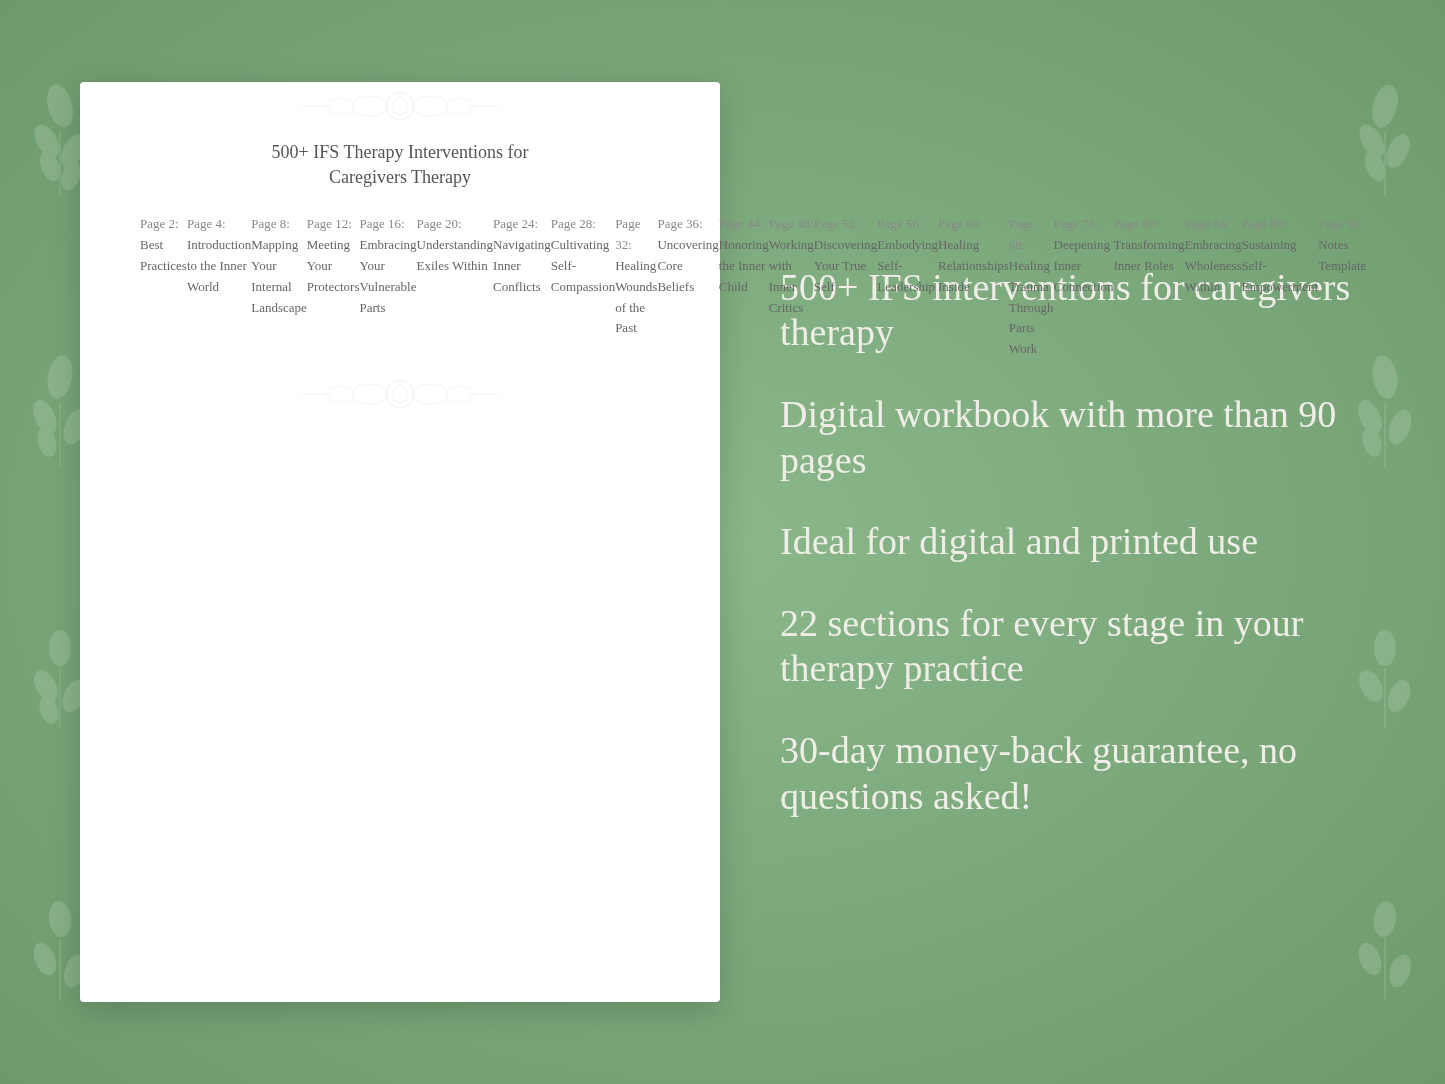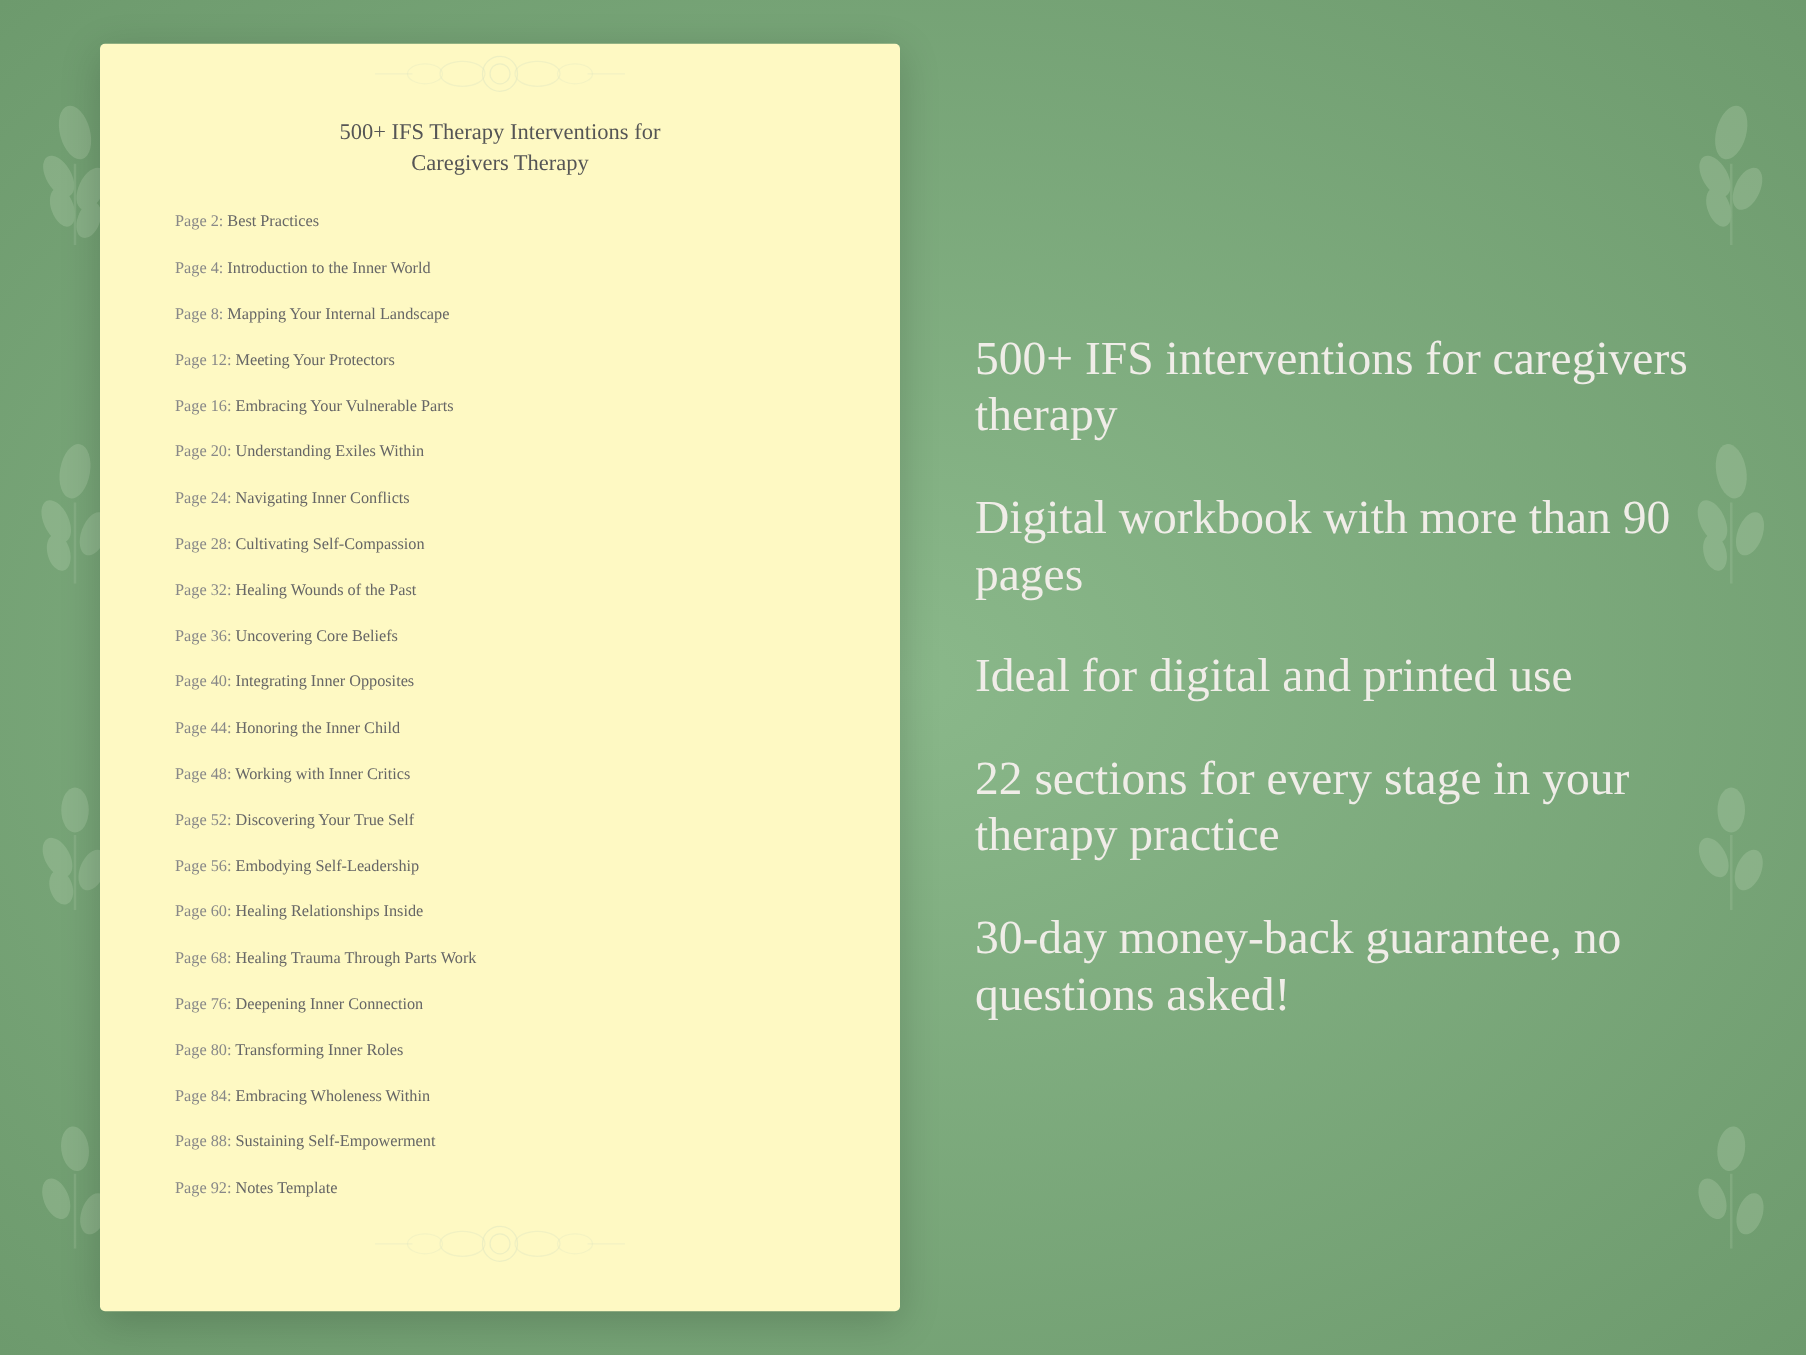--- a/index.html
+++ b/index.html
@@ -51,21 +51,21 @@
       align-items: center;
       justify-content: center;
       width: 100%;
       height: 100%;
       padding: 0 80px 0 80px;
       gap: 60px;
     }
 
     
     .document {
-      background: #fef9c3;
+      background: #ffffff;
       width: 640px;
       min-height: 920px;
       border-radius: 4px;
       box-shadow: 0 8px 32px rgba(0,0,0,0.18);
       padding: 0 0 30px 0;
       display: flex;
       flex-direction: column;
       align-items: center;
       position: relative;
       flex-shrink: 0;
@@ -118,22 +118,22 @@
       padding: 0 60px;
       font-size: 14px;
       color: #666;
       margin-bottom: 10px;
     }
 
     .toc-list {
       width: 100%;
       padding: 0 60px;
       display: flex;
-      flex-direction: column;
-      gap: 16px;
+      flex-direction: row;
+      gap: 0;
     }
 
     .toc-item {
       font-size: 13px;
       color: #666;
       line-height: 1.6;
     }
 
     .toc-page {
       color: #888;
@@ -264,21 +264,20 @@
     <div class="toc-item"><span class="toc-page">Page  2:</span>  <span>Best Practices</span></div>
         <div class="toc-item"><span class="toc-page">Page  4:</span>  <span>Introduction to the Inner World</span></div>
         <div class="toc-item"><span class="toc-page">Page  8:</span>  <span>Mapping Your Internal Landscape</span></div>
         <div class="toc-item"><span class="toc-page">Page 12:</span>  <span>Meeting Your Protectors</span></div>
         <div class="toc-item"><span class="toc-page">Page 16:</span>  <span>Embracing Your Vulnerable Parts</span></div>
         <div class="toc-item"><span class="toc-page">Page 20:</span>  <span>Understanding Exiles Within</span></div>
         <div class="toc-item"><span class="toc-page">Page 24:</span>  <span>Navigating Inner Conflicts</span></div>
         <div class="toc-item"><span class="toc-page">Page 28:</span>  <span>Cultivating Self-Compassion</span></div>
         <div class="toc-item"><span class="toc-page">Page 32:</span>  <span>Healing Wounds of the Past</span></div>
         <div class="toc-item"><span class="toc-page">Page 36:</span>  <span>Uncovering Core Beliefs</span></div>
-        <div class="toc-item"><span class="toc-page">Page 40:</span>  <span>Integrating Inner Opposites</span></div>
         <div class="toc-item"><span class="toc-page">Page 44:</span>  <span>Honoring the Inner Child</span></div>
         <div class="toc-item"><span class="toc-page">Page 48:</span>  <span>Working with Inner Critics</span></div>
         <div class="toc-item"><span class="toc-page">Page 52:</span>  <span>Discovering Your True Self</span></div>
         <div class="toc-item"><span class="toc-page">Page 56:</span>  <span>Embodying Self-Leadership</span></div>
         <div class="toc-item"><span class="toc-page">Page 60:</span>  <span>Healing Relationships Inside</span></div>
         <div class="toc-item"><span class="toc-page">Page 68:</span>  <span>Healing Trauma Through Parts Work</span></div>
         <div class="toc-item"><span class="toc-page">Page 76:</span>  <span>Deepening Inner Connection</span></div>
         <div class="toc-item"><span class="toc-page">Page 80:</span>  <span>Transforming Inner Roles</span></div>
         <div class="toc-item"><span class="toc-page">Page 84:</span>  <span>Embracing Wholeness Within</span></div>
         <div class="toc-item"><span class="toc-page">Page 88:</span>  <span>Sustaining Self-Empowerment</span></div>

